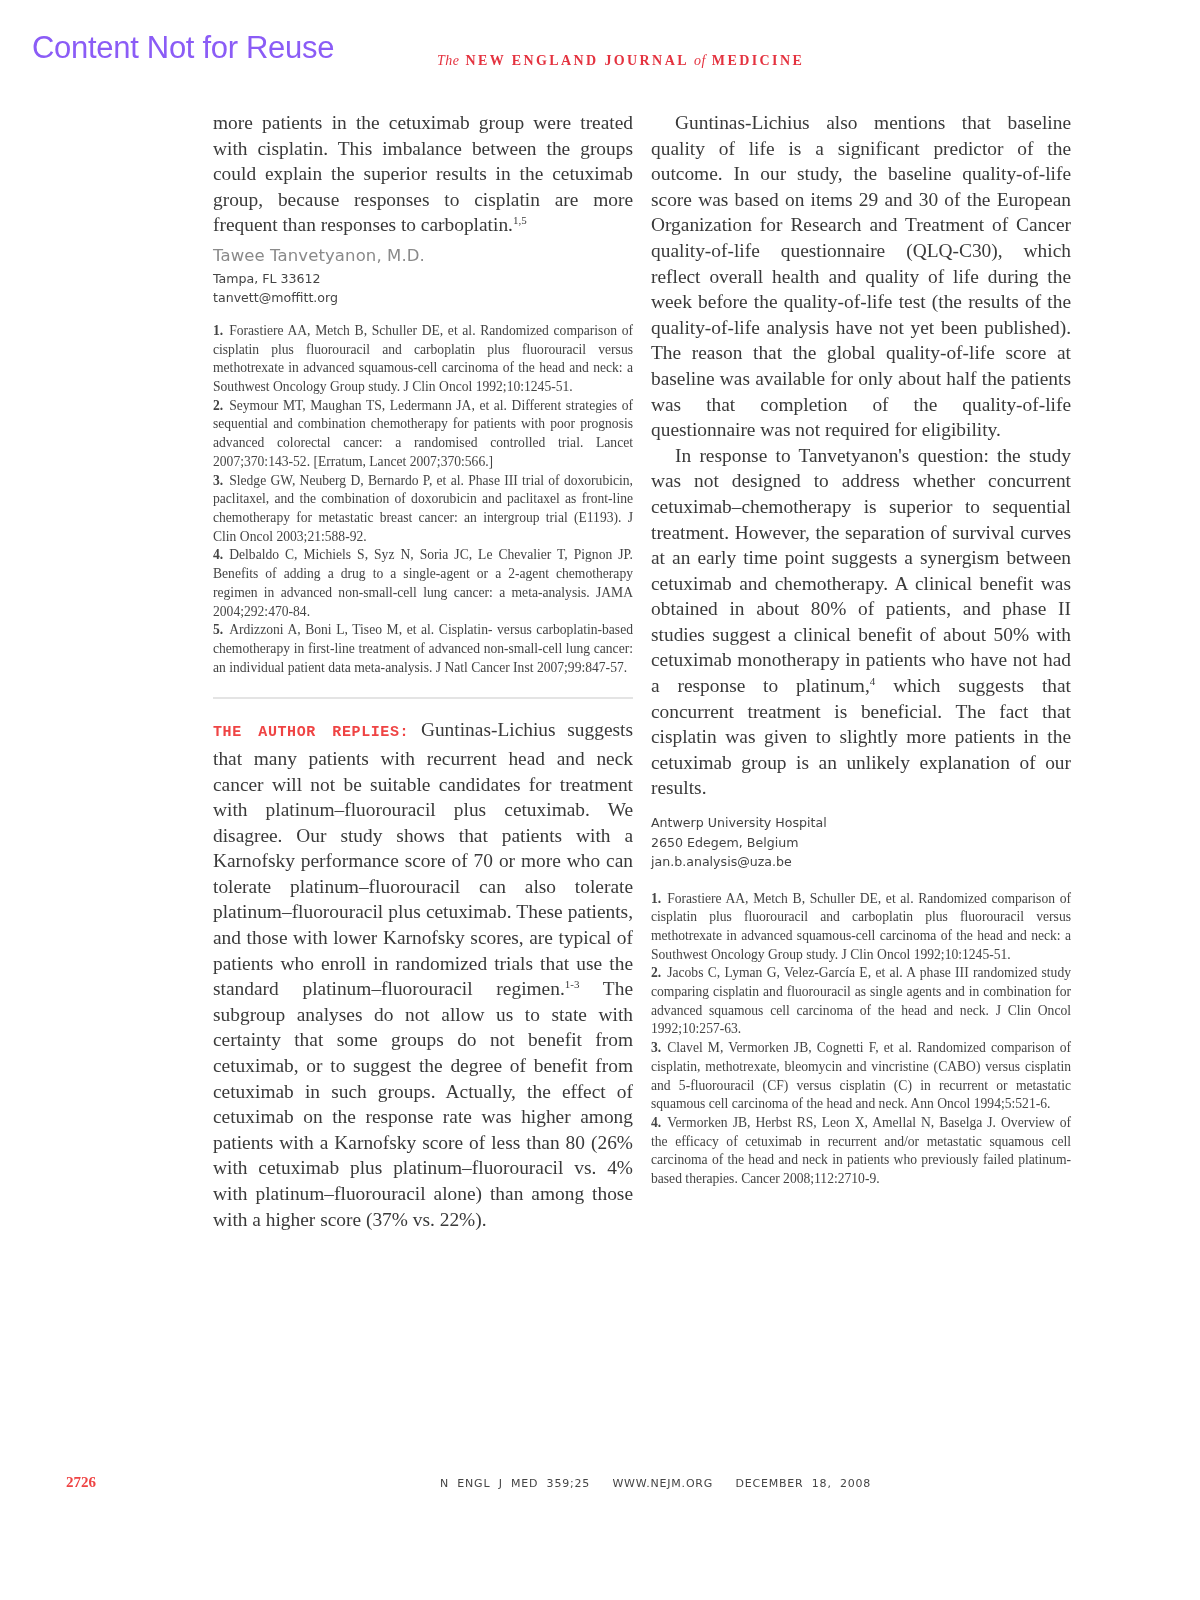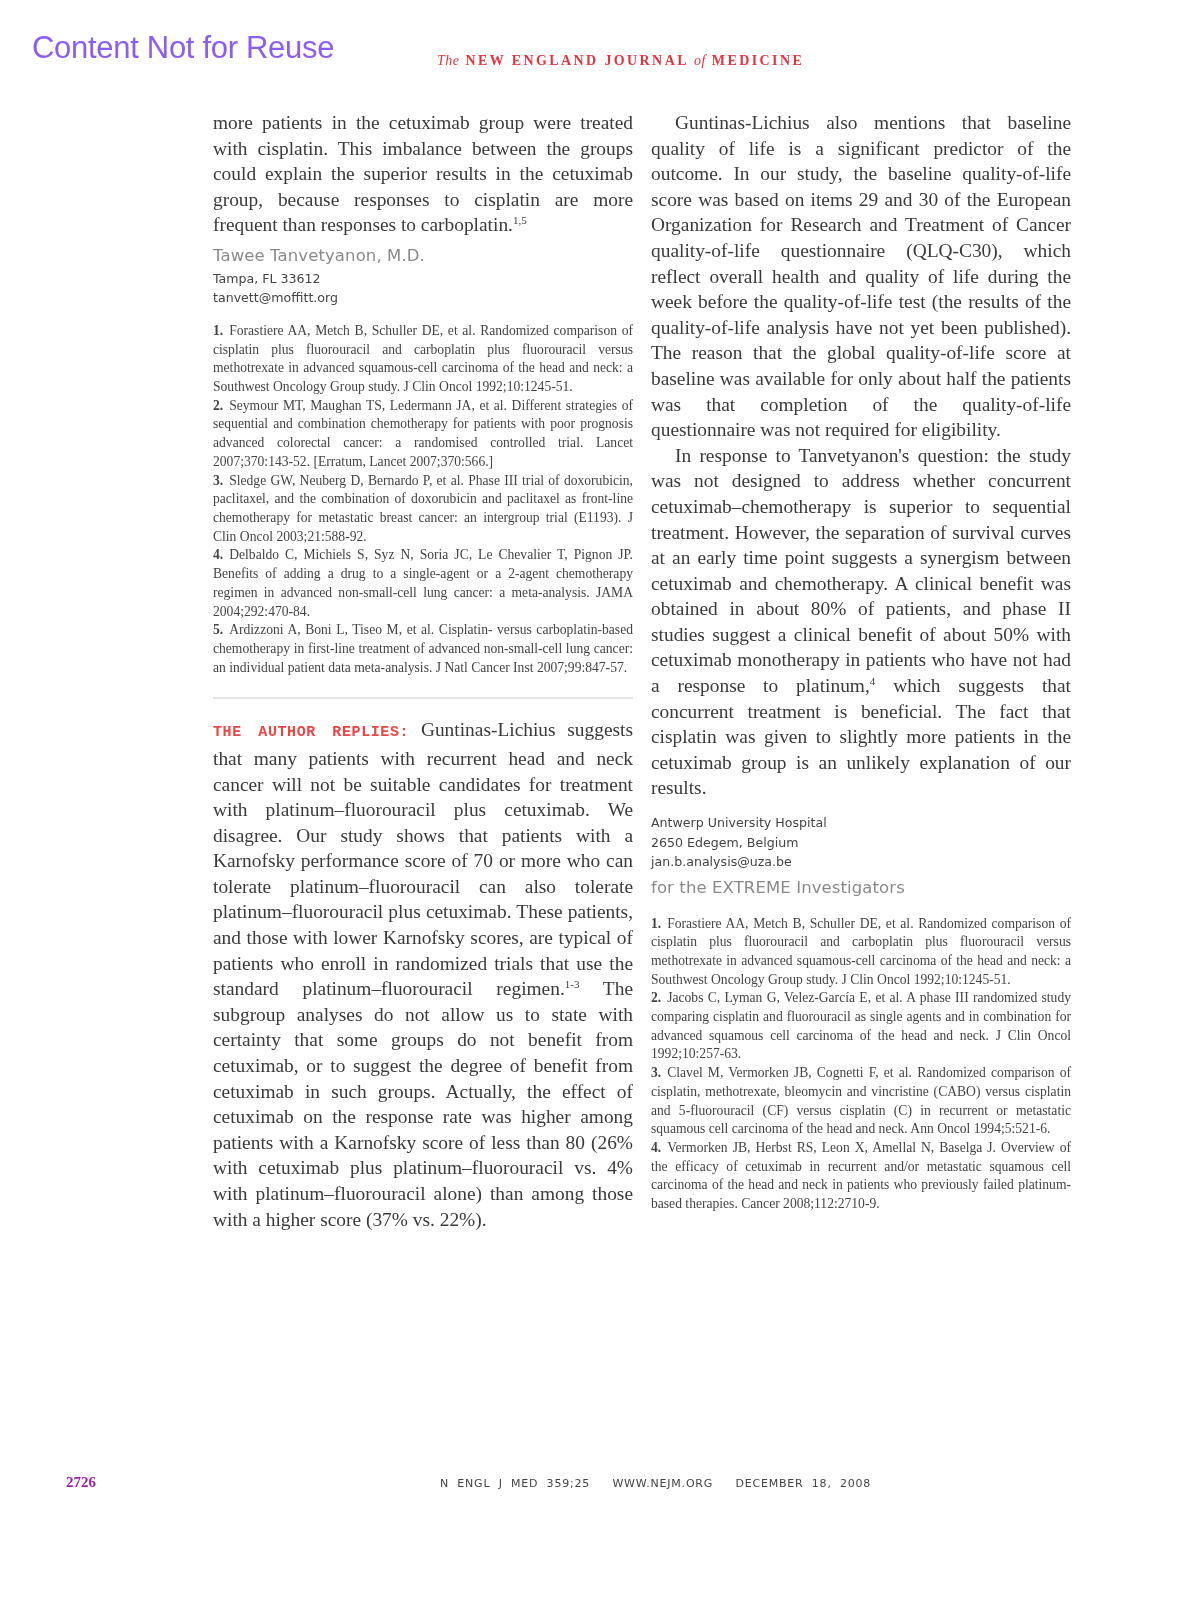--- a/index.html
+++ b/index.html
@@ -38,21 +38,21 @@
     }
     .ref .num { font-weight: bold; margin-right: 6px; }
     .divider { height: 2px; background: #e4e4e4; margin: 20px 0 18px 0; }
     .reply-head {
       font-family: Liberation Mono, monospace; font-weight: bold; color: #ef4444;
       font-size: 15px; letter-spacing: 0.6px;
     }
     sup { font-size: 11px; line-height: 0; vertical-align: 7px; }
     .footer-page {
       position: absolute; left: 66px; top: 1474px;
-      font-family: "Liberation Serif", serif; font-size: 15px; color: #a21caf;
+      font-family: "Liberation Serif", serif; font-size: 15px; color: #ef4444;
       font-weight: bold;
     }
     .footer-info {
       position: absolute; left: 440px; top: 1477px;
       font-family: "DejaVu Sans", sans-serif; font-size: 11px; color: #444;
       letter-spacing: 0.8px; word-spacing: 4px;
     }
     .footer-info span { margin-right: 14px; }
   </style>
 </head>
@@ -90,21 +90,20 @@
 </div>
 
 <div class="col col-right">
   <p class="body-text indent">Guntinas-Lichius also mentions that baseline quality of life is a significant predictor of the outcome. In our study, the baseline quality-of-life score was based on items 29 and 30 of the European Organization for Research and Treatment of Cancer quality-of-life questionnaire (QLQ-C30), which reflect overall health and quality of life during the week before the quality-of-life test (the results of the quality-of-life analysis have not yet been published). The reason that the global quality-of-life score at baseline was available for only about half the patients was that completion of the quality-of-life questionnaire was not required for eligibility.</p>
   <p class="body-text indent"><span>In response to Tanvetyanon's question: the study was not designed to address whether concurrent cetuximab–chemotherapy is superior to sequential treatment. However, the separation of survival curves at an early time point suggests a synergism between cetuximab and chemotherapy. A clinical benefit was obtained in about 80% of patients, and phase II studies suggest a clinical benefit of about 50% with cetuximab monotherapy in patients who have not had a response to platinum,</span><sup>4</sup> <span>which suggests that concurrent treatment is beneficial. The fact that cisplatin was given to slightly more patients in the cetuximab group is an unlikely explanation of our results.</span></p>
 
   <div style="margin-top:12px;">
     <p class="sig-line">Antwerp University Hospital</p>
     <p class="sig-line">2650 Edegem, Belgium</p>
     <p class="sig-line">jan.b.analysis@uza.be</p>
-    <div class="sig-name" style="margin-top:6px;">for the EXTREME Investigators</div>
   </div>
 
   <div class="refs" style="margin-top:18px;">
     <p class="ref"><span class="num">1.</span><span>Forastiere AA, Metch B, Schuller DE, et al. Randomized comparison of cisplatin plus fluorouracil and carboplatin plus fluorouracil versus methotrexate in advanced squamous-cell carcinoma of the head and neck: a Southwest Oncology Group study. J Clin Oncol 1992;10:1245-51.</span></p>
     <p class="ref"><span class="num">2.</span><span>Jacobs C, Lyman G, Velez-García E, et al. A phase III randomized study comparing cisplatin and fluorouracil as single agents and in combination for advanced squamous cell carcinoma of the head and neck. J Clin Oncol 1992;10:257-63.</span></p>
     <p class="ref"><span class="num">3.</span><span>Clavel M, Vermorken JB, Cognetti F, et al. Randomized comparison of cisplatin, methotrexate, bleomycin and vincristine (CABO) versus cisplatin and 5-fluorouracil (CF) versus cisplatin (C) in recurrent or metastatic squamous cell carcinoma of the head and neck. Ann Oncol 1994;5:521-6.</span></p>
     <p class="ref"><span class="num">4.</span><span>Vermorken JB, Herbst RS, Leon X, Amellal N, Baselga J. Overview of the efficacy of cetuximab in recurrent and/or metastatic squamous cell carcinoma of the head and neck in patients who previously failed platinum-based therapies. Cancer 2008;112:2710-9.</span></p>
   </div>
 </div>
 

